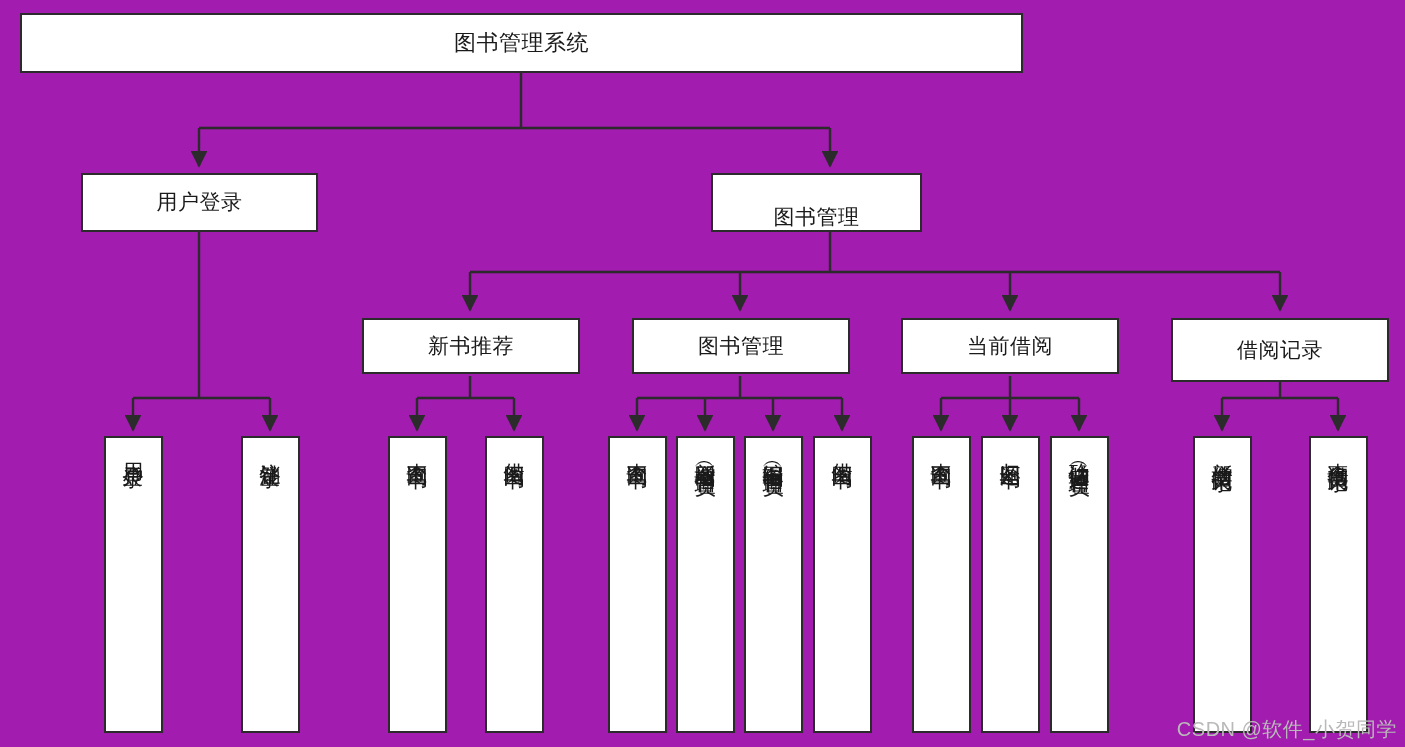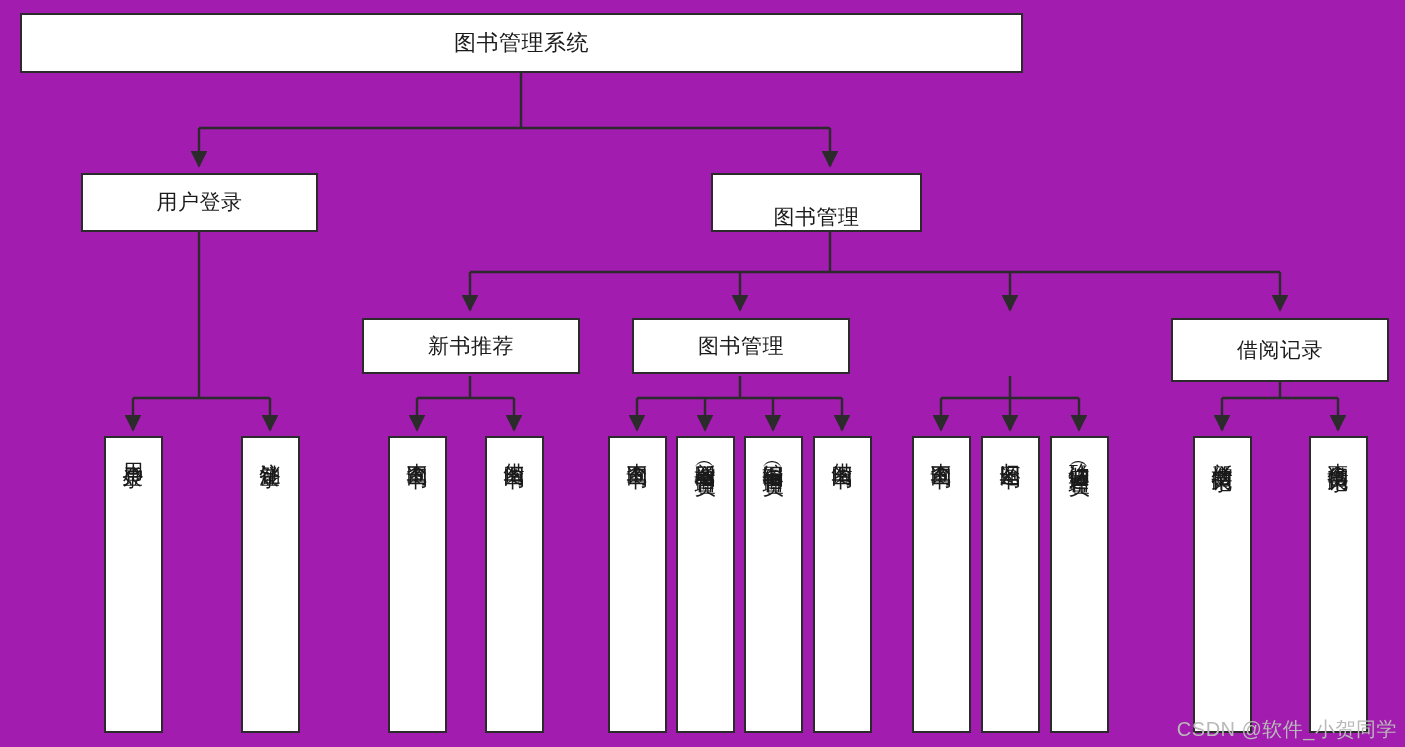--- a/index.html
+++ b/index.html
@@ -138,20 +138,23 @@
   <div class="node node-horizontal" style="left:711px; top:173px; width:211px; height:59px;align-items:flex-end;">
     <span class="label">图书管理</span>
   </div>
 
   <div class="node node-horizontal" style="left:362px; top:318px; width:218px; height:56px;">
     <span class="label">新书推荐</span>
   </div>
   <div class="node node-horizontal" style="left:632px; top:318px; width:218px; height:56px;">
     <span class="label">图书管理</span>
   </div>
+  <div class="node node-horizontal" style="left:901px; top:318px; width:218px; height:56px;">
+    <span class="label">当前借阅</span>
+  </div>
   <div class="node node-horizontal" style="left:1171px; top:318px; width:218px; height:64px;">
     <span class="label">借阅记录</span>
   </div>
 
   <div class="node node-vertical" style="left:104px; top:436px; width:59px; height:297px;">
     <span class="label">用户登录</span>
   </div>
   <div class="node node-vertical" style="left:241px; top:436px; width:59px; height:297px;">
     <span class="label">注销登录</span>
   </div>

